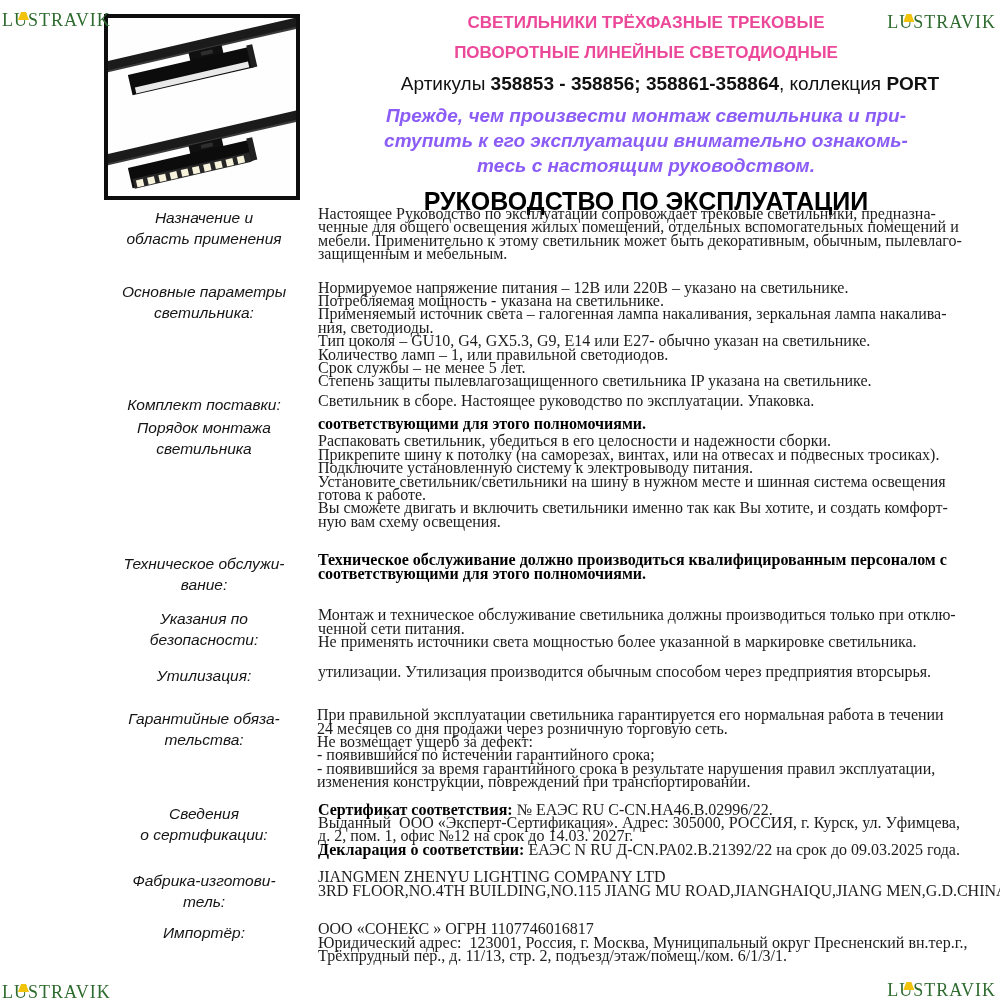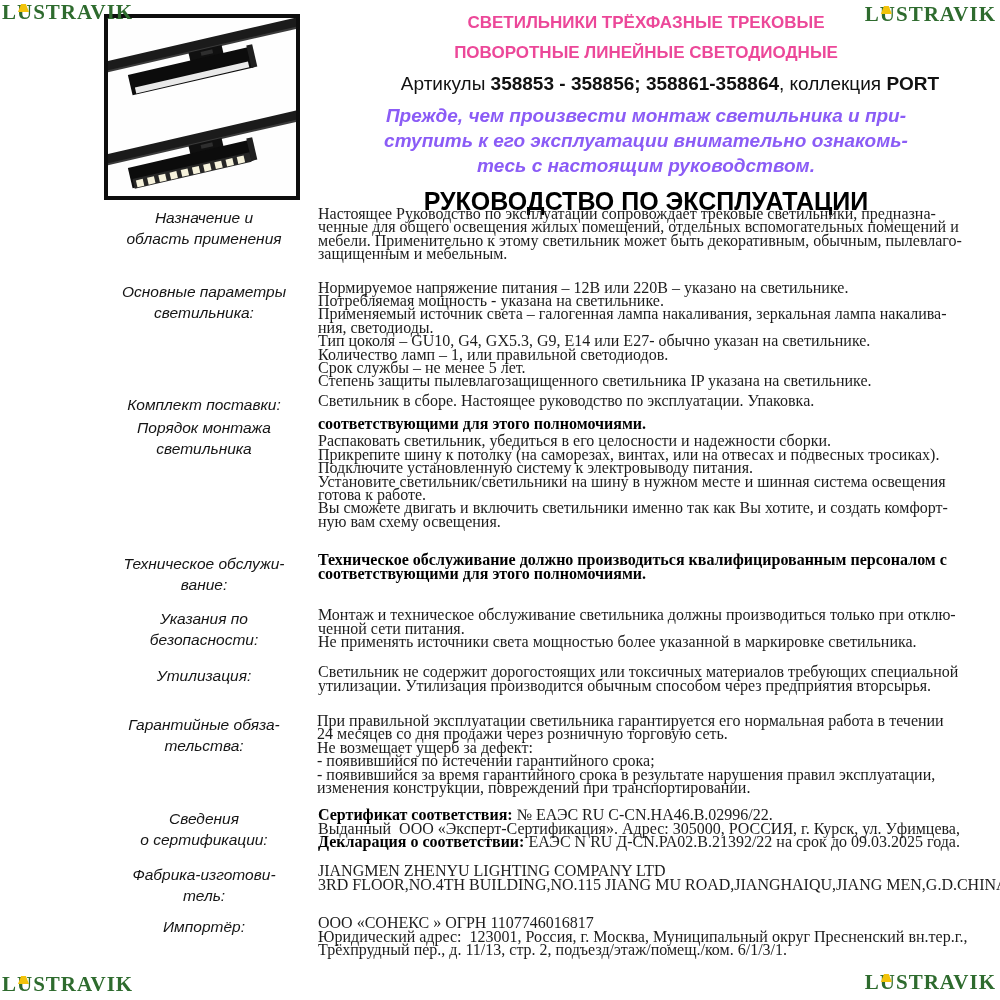--- a/index.html
+++ b/index.html
@@ -2,22 +2,22 @@
 <html><head>
 <meta charset="utf-8">
 <style>
   html,body{margin:0;padding:0;}
   body{
     width:1000px;height:1000px;position:relative;overflow:hidden;
     background:#ffffff;color:#1c1c1c;
     font-family:"Liberation Sans", sans-serif;
   }
   
-  .logo{position:absolute;font-family:"Liberation Serif", serif;font-weight:700;
-    font-size:21px;letter-spacing:1px;color:#2e6b2e;line-height:24px;white-space:nowrap;z-index:5;}
+  .logo{position:absolute;font-family:"Liberation Serif", serif;font-weight:400;
+    font-size:18px;letter-spacing:1px;color:#2e6b2e;line-height:24px;white-space:nowrap;z-index:5;margin-top:8px;}
   .logo .lamp{position:absolute;left:16px;top:4px;width:11px;height:8px;background:#f2c30b;
     clip-path:polygon(28% 0,72% 0,100% 100%,0 100%);}
   .logo .lamp:after{content:"";position:absolute;left:2px;bottom:-2px;right:2px;height:2px;background:#f2c30b;}
   .logo.pos-tl{left:2px;top:0;}
   .logo.pos-tr{right:4px;top:2px;}
   .logo.pos-bl{left:2px;top:972px;}
   .logo.pos-br{right:4px;top:970px;}
   
   .photo{position:absolute;left:104px;top:14px;width:188px;height:178px;border:4px solid #0d0d0d;background:#fefefe;z-index:2;}
   .photo svg{display:block;width:100%;height:100%;}
@@ -167,21 +167,20 @@
     <div class="section-body">
         <div class="tl"><span>Монтаж и техническое обслуживание светильника должны производиться только при отклю-</span></div>
         <div class="tl"><span>ченной сети питания.</span></div>
         <div class="tl"><span>Не применять источники света мощностью более указанной в маркировке светильника.</span></div>
       </div>
   </div>
 
   <div class="section">
     <div class="section-label">Утилизация:</div>
     <div class="section-body">
-        <div class="tl"><span>Светильник не содержит дорогостоящих или токсичных материалов требующих специальной</span></div>
         <div class="tl"><span>утилизации. Утилизация производится обычным способом через предприятия вторсырья.</span></div>
       </div>
   </div>
 
   <div class="section">
     <div class="section-label">Гарантийные обяза-
 тельства:</div>
     <div class="section-body">
         <div class="tl"><span>При правильной эксплуатации светильника гарантируется его нормальная работа в течении</span></div>
         <div class="tl"><span>24 месяцев со дня продажи через розничную торговую сеть.</span></div>
@@ -191,20 +190,21 @@
         <div class="tl"><span>изменения конструкции, повреждений при транспортировании.</span></div>
       </div>
   </div>
 
   <div class="section">
     <div class="section-label">Сведения
 о сертификации:</div>
     <div class="section-body">
         <div class="tl"><span class="b">Сертификат соответствия:</span><span> № ЕАЭС RU C-CN.НА46.В.02996/22.</span></div>
         <div class="tl"><span>Выданный  ООО «Эксперт-Сертификация». Адрес: 305000, РОССИЯ, г. Курск, ул. Уфимцева,</span></div>
+        <div class="tl"><span>д. 2, пом. 1, офис №12 на срок до 14.03. 2027г.</span></div>
         <div class="tl"><span class="b">Декларация о соответствии:</span><span> ЕАЭС N RU Д-CN.РА02.В.21392/22 на срок до 09.03.2025 года.</span></div>
       </div>
   </div>
 
   <div class="section">
     <div class="section-label">Фабрика-изготови-
 тель:</div>
     <div class="section-body">
         <div class="tl"><span>JIANGMEN ZHENYU LIGHTING COMPANY LTD</span></div>
         <div class="tl"><span>3RD FLOOR,NO.4TH BUILDING,NO.115 JIANG MU ROAD,JIANGHAIQU,JIANG MEN,G.D.CHINA</span></div>

